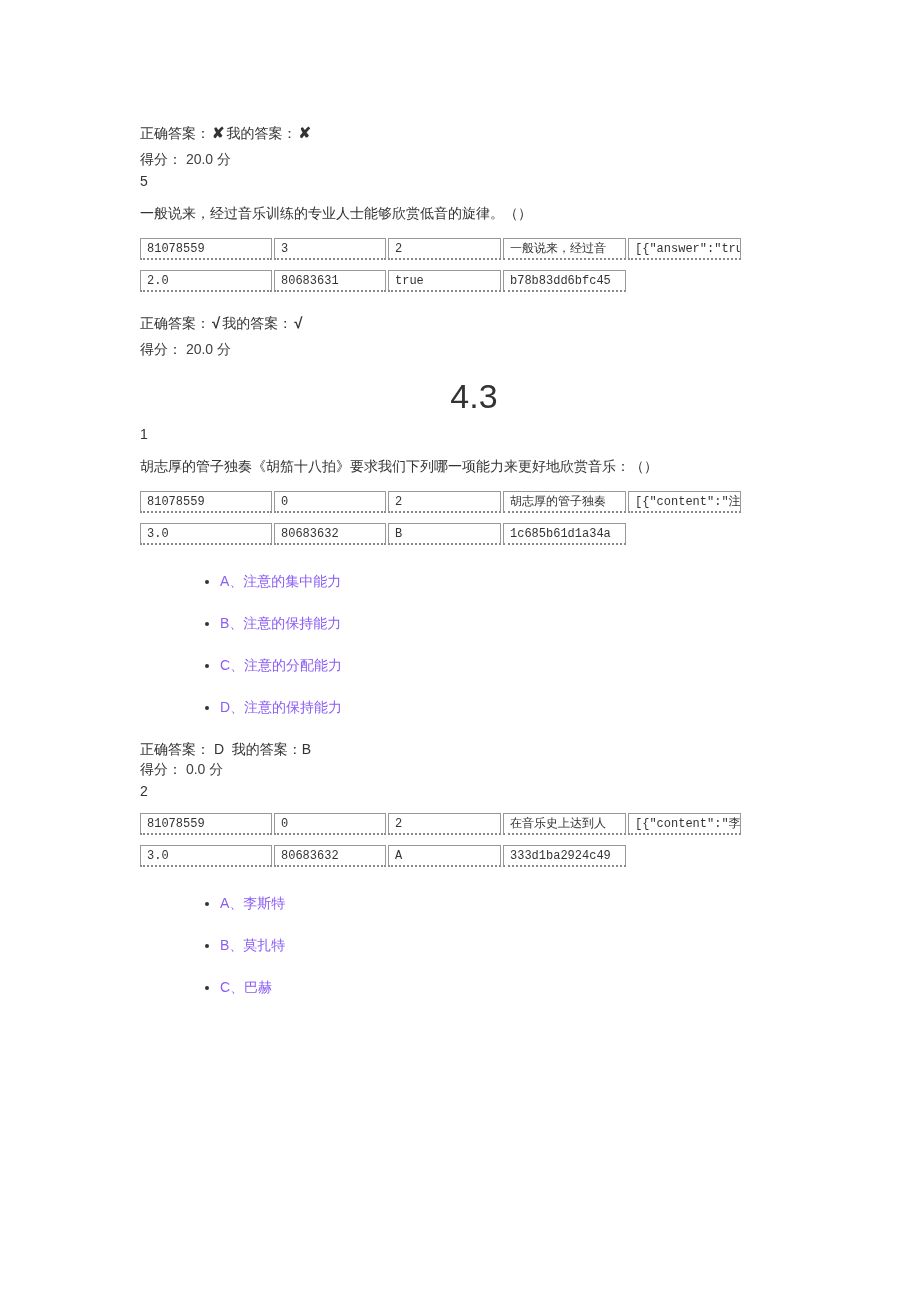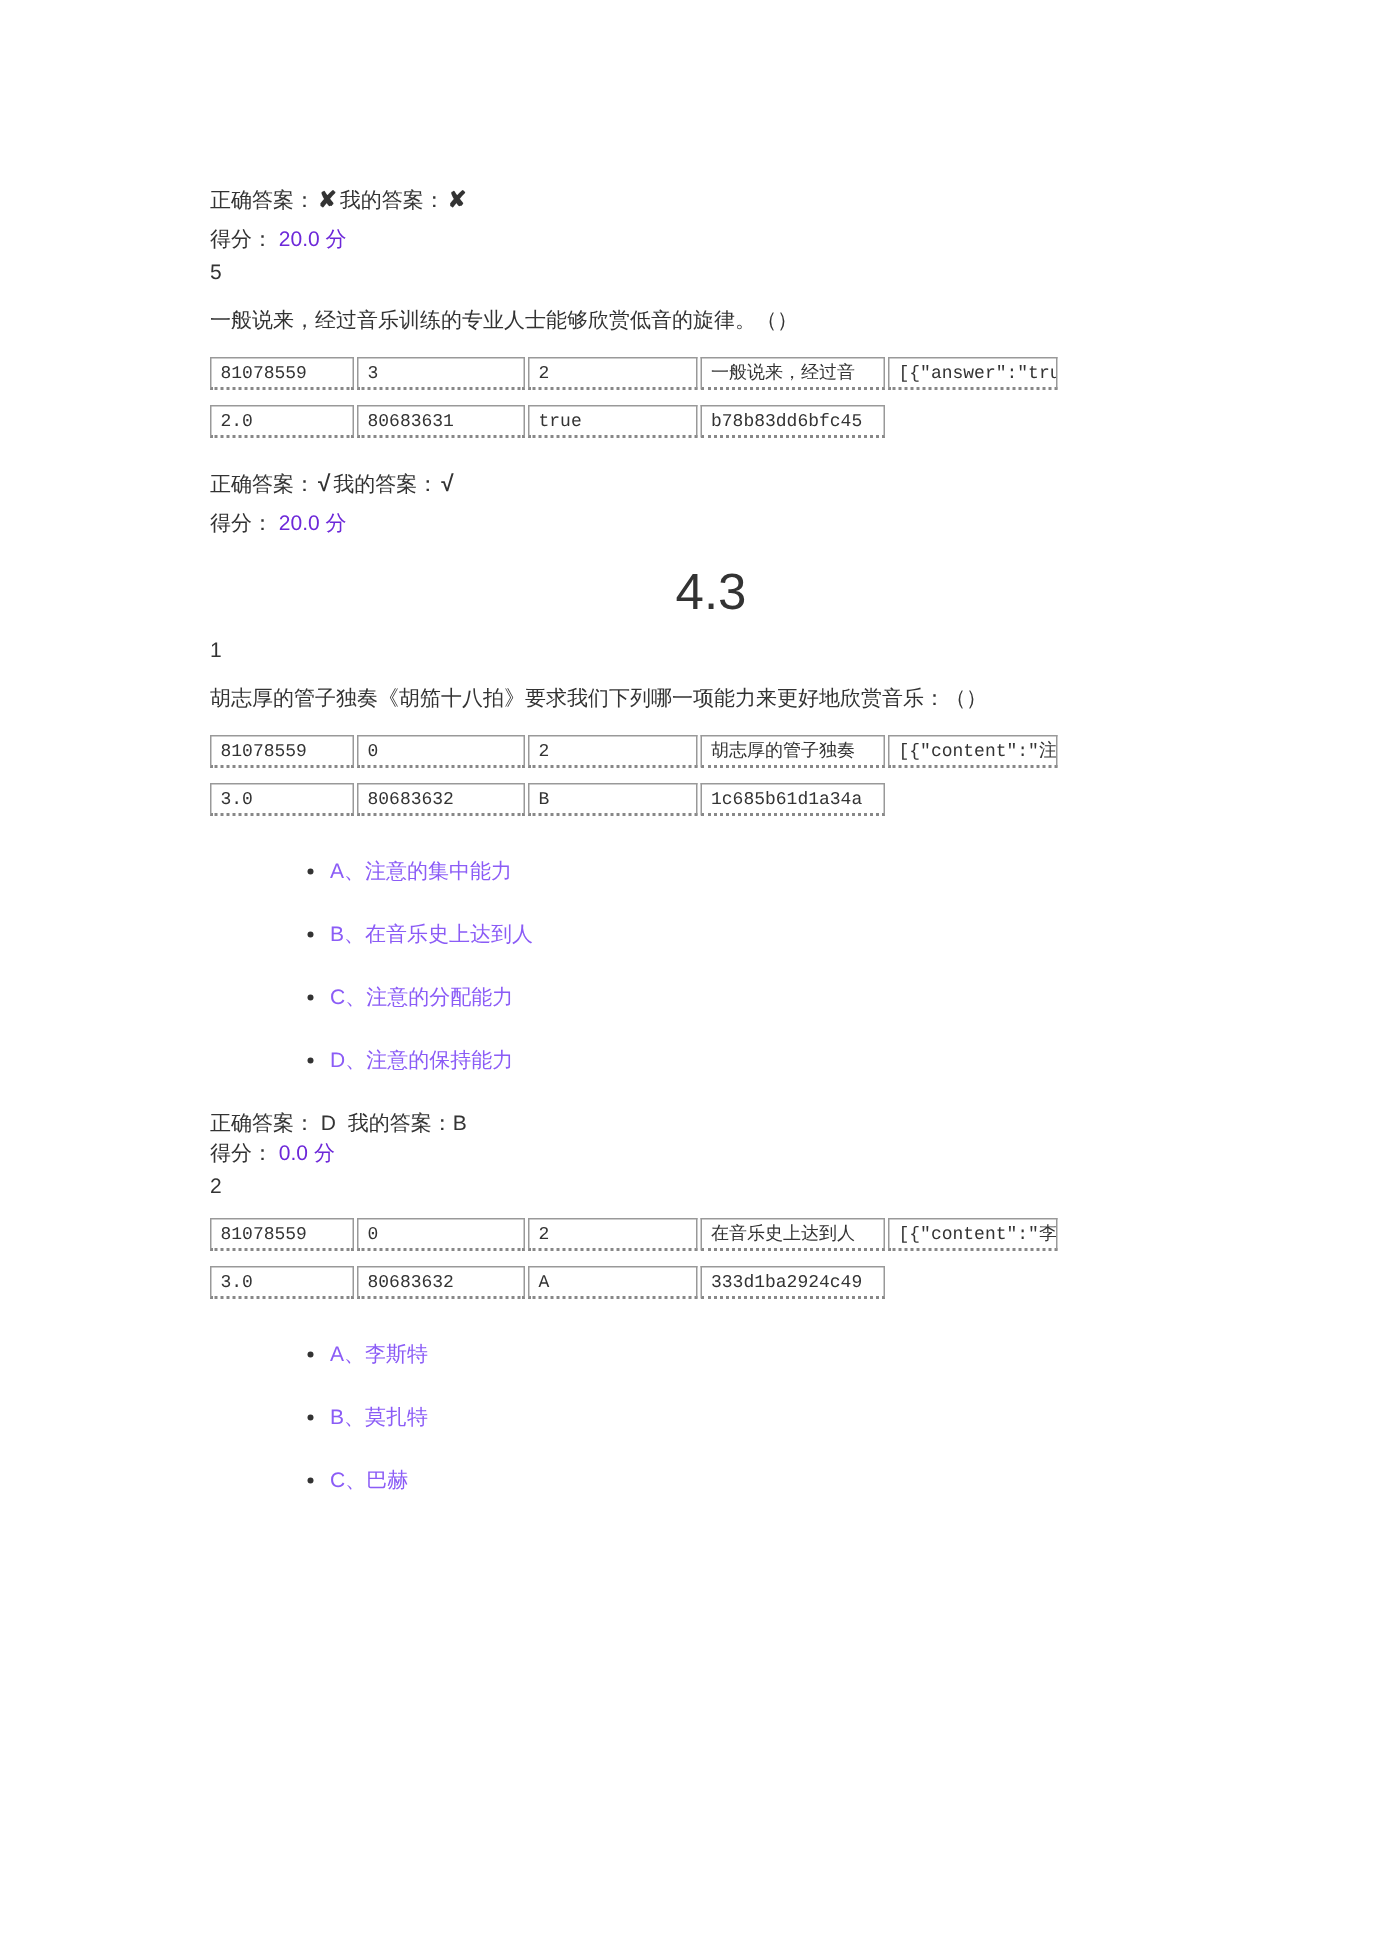--- a/index.html
+++ b/index.html
@@ -22,21 +22,21 @@
   .answer-line .mark {
     font-weight: bold;
     font-size: 15px;
     margin: 0 2px;
   }
   .score-line {
     margin: 8px 0 4px 0;
     font-size: 14px;
   }
   .score-red {
-    color: #6d28d9;
+    color: #404040;
   }
   .qnum {
     font-family: Arial, sans-serif;
     font-size: 14px;
     margin: 2px 0 14px 0;
   }
   .question-text {
     margin: 10px 0 14px 0;
     font-size: 14px;
     line-height: 1.5;
@@ -53,21 +53,21 @@
     border-bottom: 2px dotted #888;
     padding: 4px 6px;
     overflow: hidden;
     white-space: nowrap;
     background: #fff;
     height: 22px;
     display: flex;
     align-items: center;
   }
   .data-row .cell + .cell { margin-left: 2px; }
-  .w1 { width: 96px; }
+  .w1 { width: 132px; }
   .w2 { width: 112px; }
   .w3 { width: 113px; }
   .w4 { width: 123px; }
   .w5 { width: 113px; flex-shrink:0; }
   .section-head {
     font-family: Arial, sans-serif;
     font-size: 34px;
     font-weight: 400;
     text-align: center;
     margin: 18px 0 10px 0;
@@ -141,21 +141,21 @@
   </div>
   <div class="data-row" style="margin-top:10px;">
     <div class="cell w1">3.0</div>
     <div class="cell w2">80683632</div>
     <div class="cell w3">B</div>
     <div class="cell w4">1c685b61d1a34a</div>
   </div>
 
   <ul class="options">
     <li>A、注意的集中能力</li>
-    <li>B、在音乐史上达到人</li>
+    <li>B、注意的保持能力</li>
     <li>C、注意的分配能力</li>
     <li>D、注意的保持能力</li>
   </ul>
 
   <div class="answer-inline">
     <span>正确答案：</span> <span style="font-family:Arial;">D</span>&nbsp; <span>我的答案：</span><span style="font-family:Arial;">B</span>
   </div>
   <div class="score-line" style="margin-top:2px;">
     <span>得分：</span>
     <span class="score-red nowrap"><span>0.0</span> <span>分</span></span>

